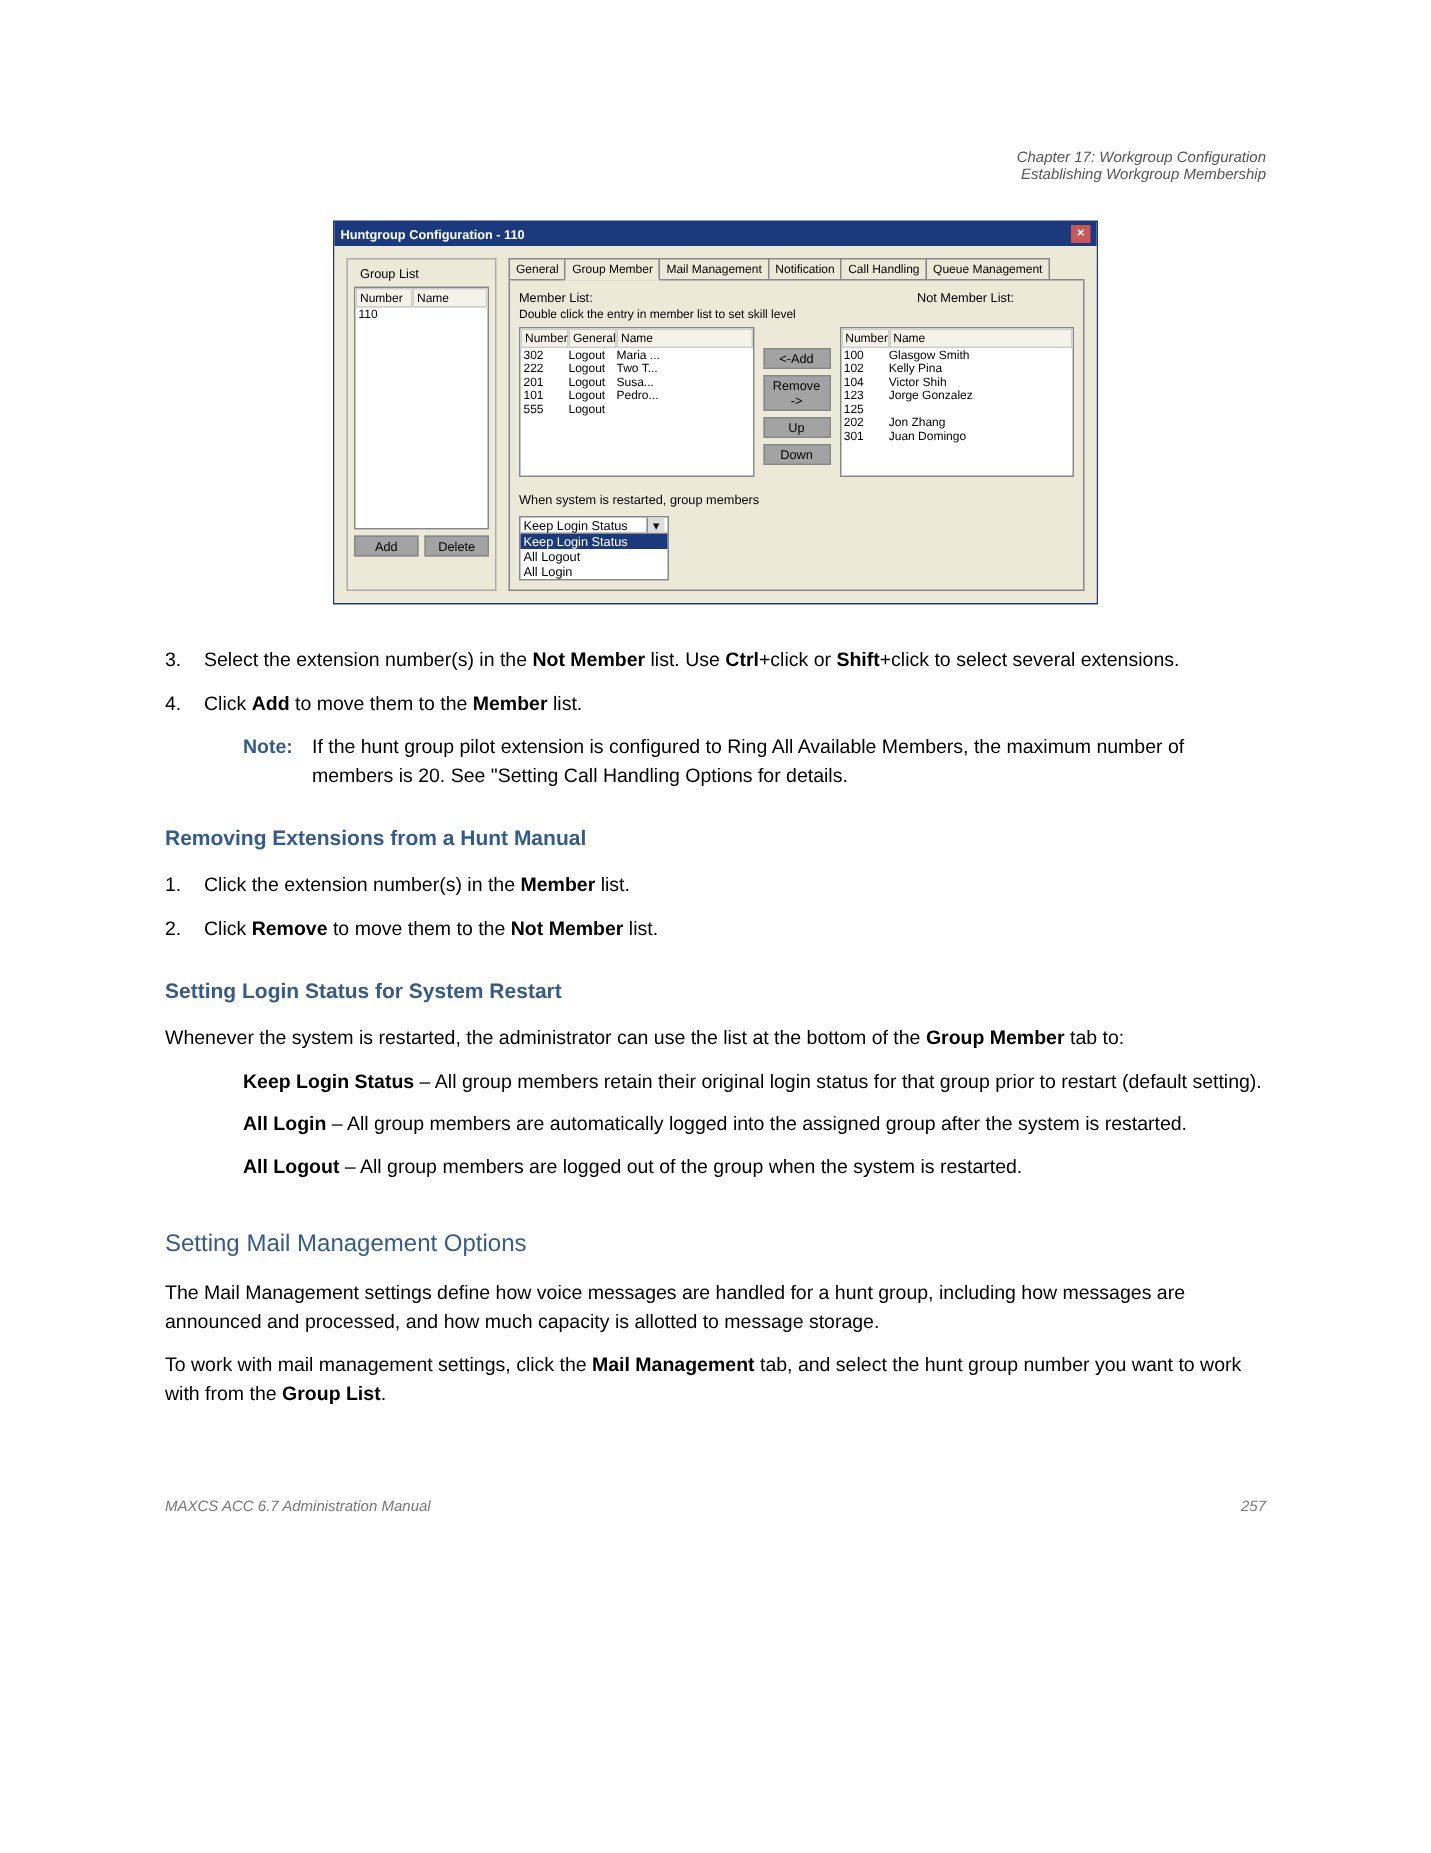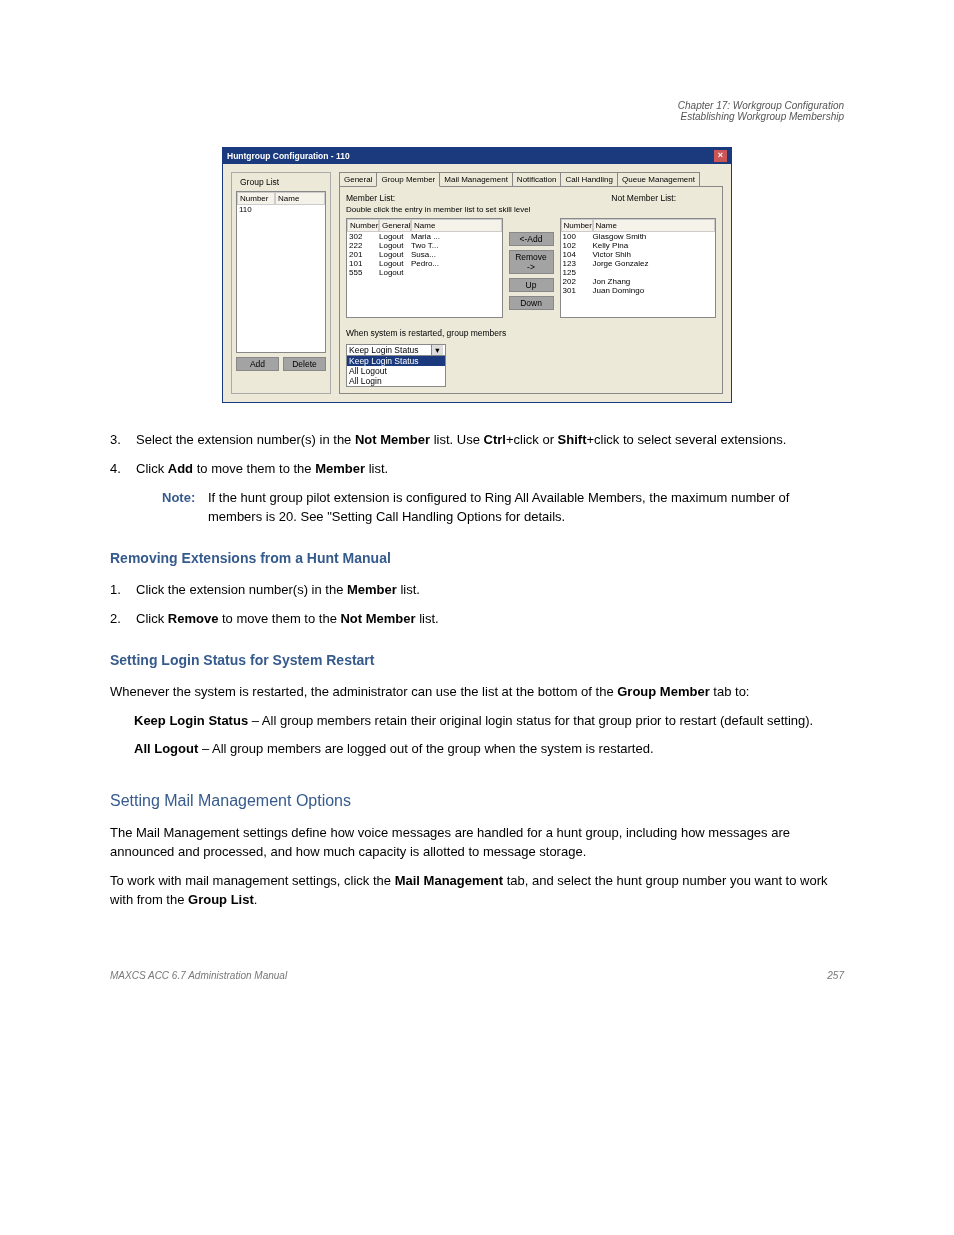--- a/index.html
+++ b/index.html
@@ -140,21 +140,21 @@
 .body-text { font-size: 13px; line-height: 1.45; }
 .ol-item { margin-bottom: 10px; overflow: hidden; }
 .ol-num { float: left; width: 26px; }
 .ol-text { margin-left: 26px; }
 .bold-label { font-weight: bold; }
 .note-block { margin-left: 52px; margin-bottom: 18px; overflow: hidden; }
 .note-label { float: left; width: 46px; font-weight: bold; color: #355a8c; }
 .note-text { margin-left: 46px; }
 .subhead { color: #355a8c; font-size: 14px; font-weight: bold; margin: 22px 0 12px 0; }
 .para { margin-bottom: 10px; }
-.bullet { margin-left: 24px; margin-bottom: 10px; }
+.bullet { margin-left: 52px; margin-bottom: 10px; }
 .h2 { color: #355a8c; font-size: 16px; font-weight: normal; margin: 30px 0 12px 0; }
 .footer { margin-top: 60px; font-size: 10px; color: #777; font-style: italic; display: flex; justify-content: space-between; }
 </style>
 </head>
 <body>
 
 <div class="page">
 
   <div class="hdr">
     <div class="hdr-title">Chapter 17: Workgroup Configuration</div>
@@ -345,20 +345,23 @@
     <div class="subhead">Setting Login Status for System Restart</div>
 
     <div class="para">
       <span>Whenever the system is restarted, the administrator can use the list at the bottom of the </span><span class="bold-label">Group Member</span><span> tab to:</span>
     </div>
 
     <div class="bullet">
       <span class="bold-label">Keep Login Status</span><span> – All group members retain their original login status for that group prior to restart (default setting).</span>
     </div>
     <div class="bullet">
+      <span class="bold-label">All Login</span><span> – All group members are automatically logged into the assigned group after the system is restarted.</span>
+    </div>
+    <div class="bullet">
       <span class="bold-label">All Logout</span><span> – All group members are logged out of the group when the system is restarted.</span>
     </div>
 
     <div class="h2">Setting Mail Management Options</div>
 
     <div class="para">The Mail Management settings define how voice messages are handled for a hunt group, including how messages are announced and processed, and how much capacity is allotted to message storage.</div>
 
     <div class="para">
       <span>To work with mail management settings, click the </span><span class="bold-label">Mail Management</span><span> tab, and select the hunt group number you want to work with from the </span><span class="bold-label">Group List</span><span>.</span>
     </div>

